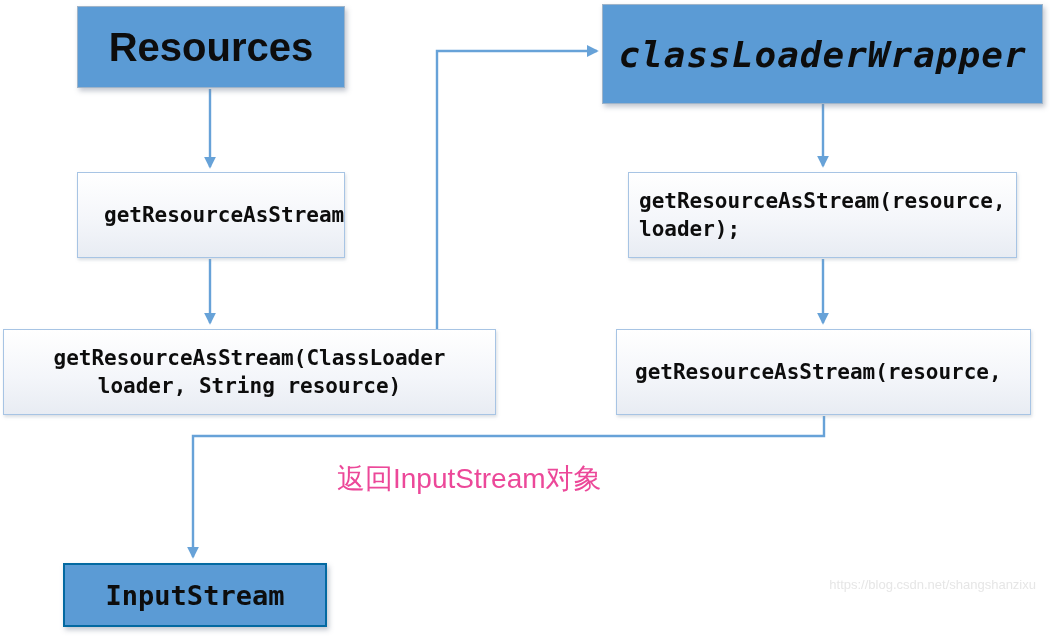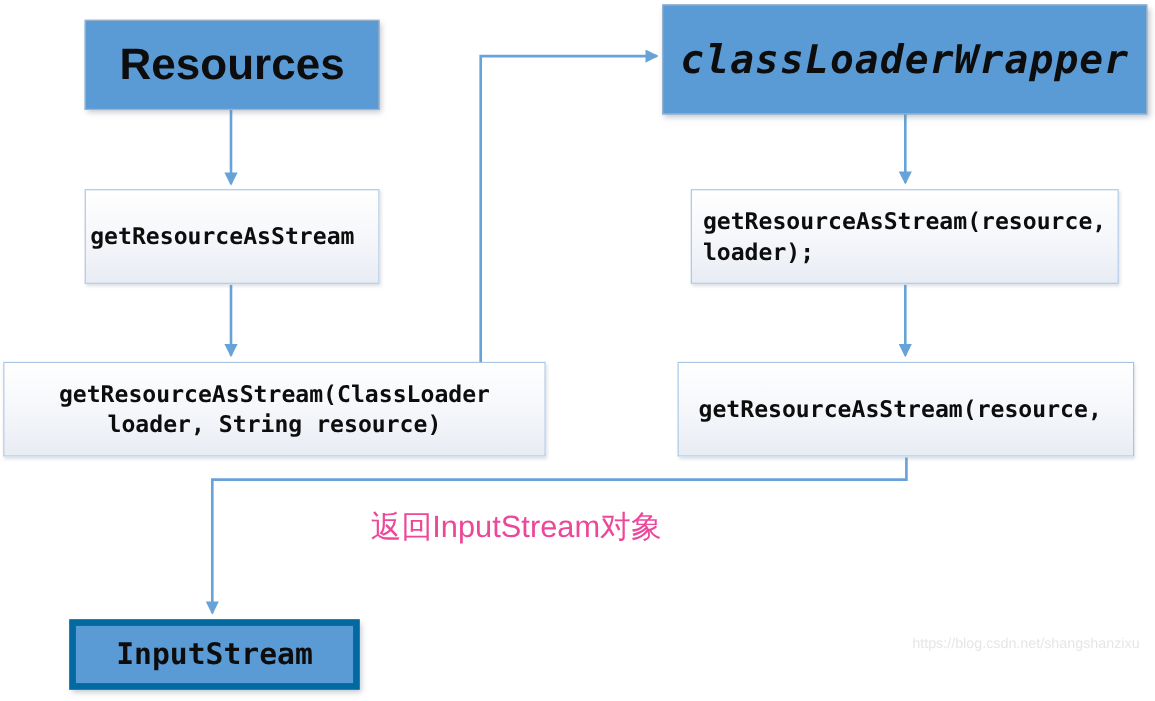--- a/index.html
+++ b/index.html
@@ -59,37 +59,36 @@
     font-size: 21px;
     line-height: 28px;
   }
   .code-box.align-left { align-items: flex-start; }
   .code-box.align-center { align-items: center; text-align: center; }
 
   .node-resources {
     left: 77px; top: 6px; width: 268px; height: 82px;
     font-size: 40px; font-weight: bold;
     font-family: "Liberation Sans", sans-serif;
-    margin-top: 12px;
   }
   .node-clw {
     left: 602px; top: 4px; width: 441px; height: 100px;
     font-family: "DejaVu Sans Mono", "Liberation Mono", monospace;
     font-style: italic; font-weight: 600; font-size: 36px;
     letter-spacing: 1px;
   }
-  .node-getres-string   { left: 77px;  top: 172px; width: 268px; height: 86px; padding-left: 4px; }
+  .node-getres-string   { left: 77px;  top: 172px; width: 268px; height: 86px; padding-left: 26px; }
   .node-getres-loader   { left: 628px; top: 172px; width: 389px; height: 86px; padding-left: 10px; }
   .node-getres-clsldr   { left: 3px;   top: 329px; width: 493px; height: 86px; }
   .node-getres-getclsld { left: 616px; top: 329px; width: 415px; height: 86px; padding-left: 18px; }
   .node-inputstream {
     left: 63px; top: 563px; width: 264px; height: 64px;
     font-family: "DejaVu Sans Mono", "Liberation Mono", monospace;
     font-weight: bold; font-size: 27px;
-    border: 6px solid #0369a1;
+    border: 2px solid #0369a1;
   }
 
   .annotation {
     position: absolute;
     left: 337px; top: 460px;
     font-size: 28px;
     color: #ec4899;
     font-family: "Liberation Sans", "DejaVu Sans", sans-serif;
     white-space: nowrap;
   }

